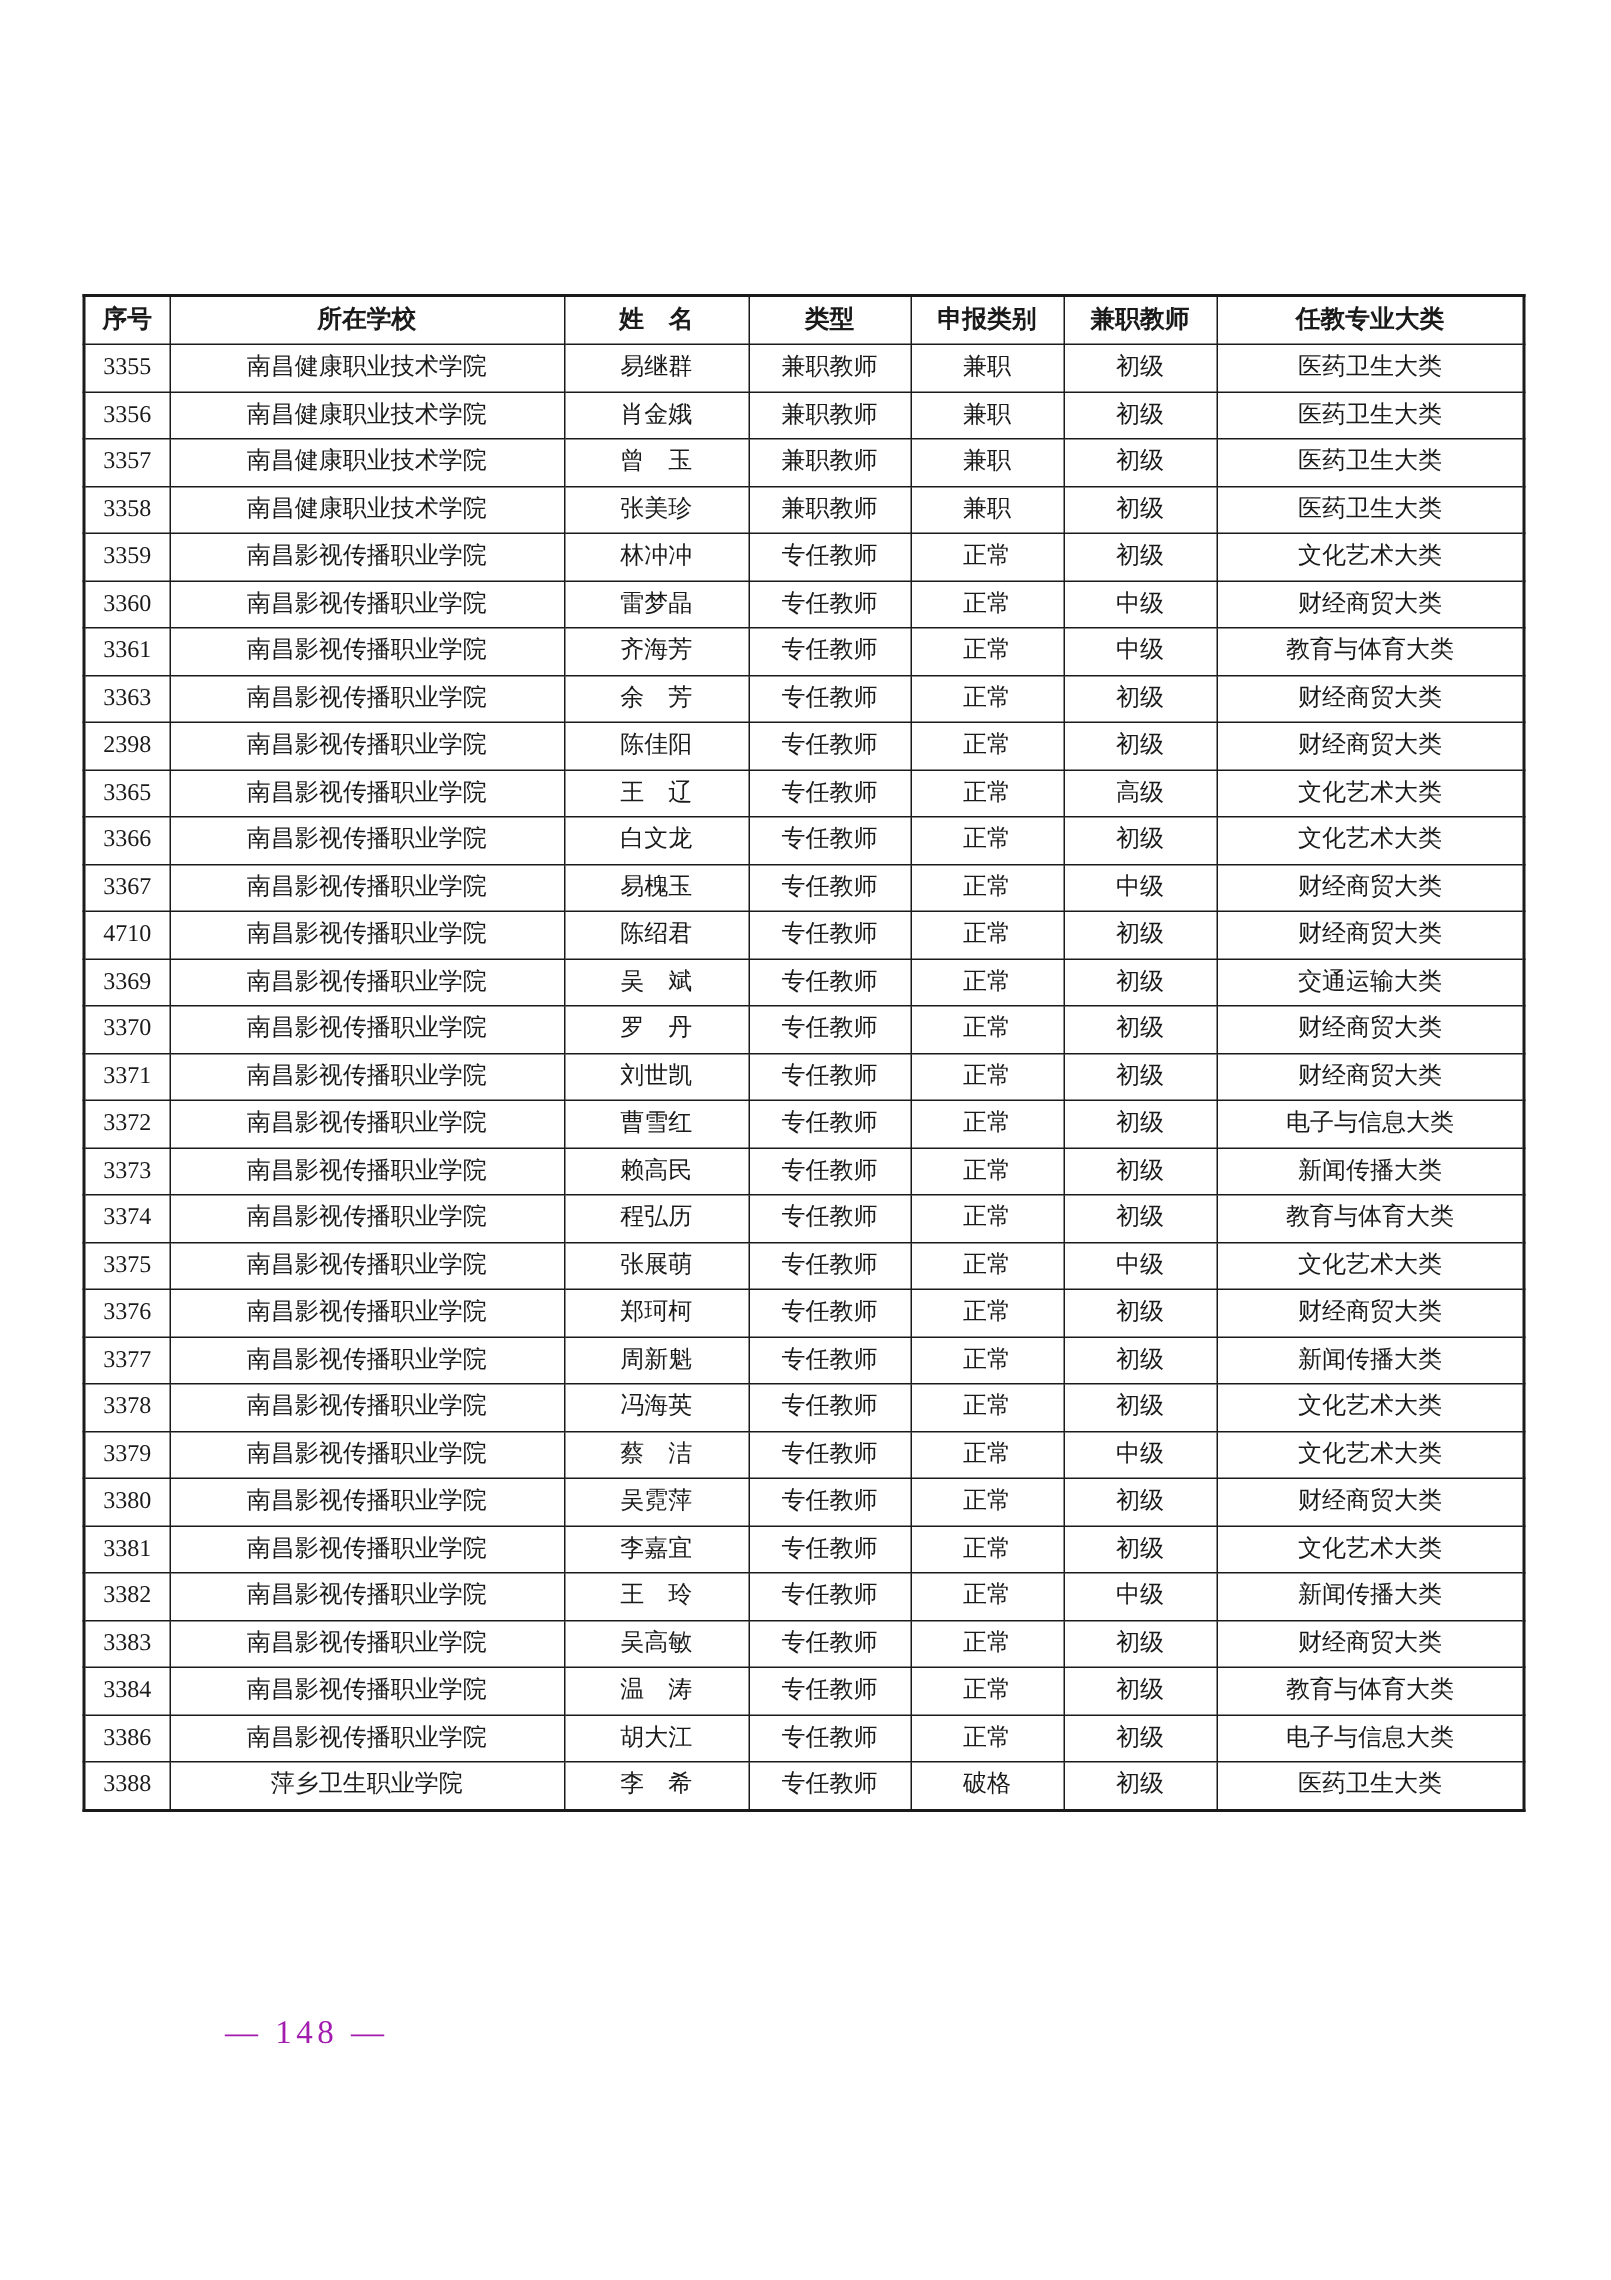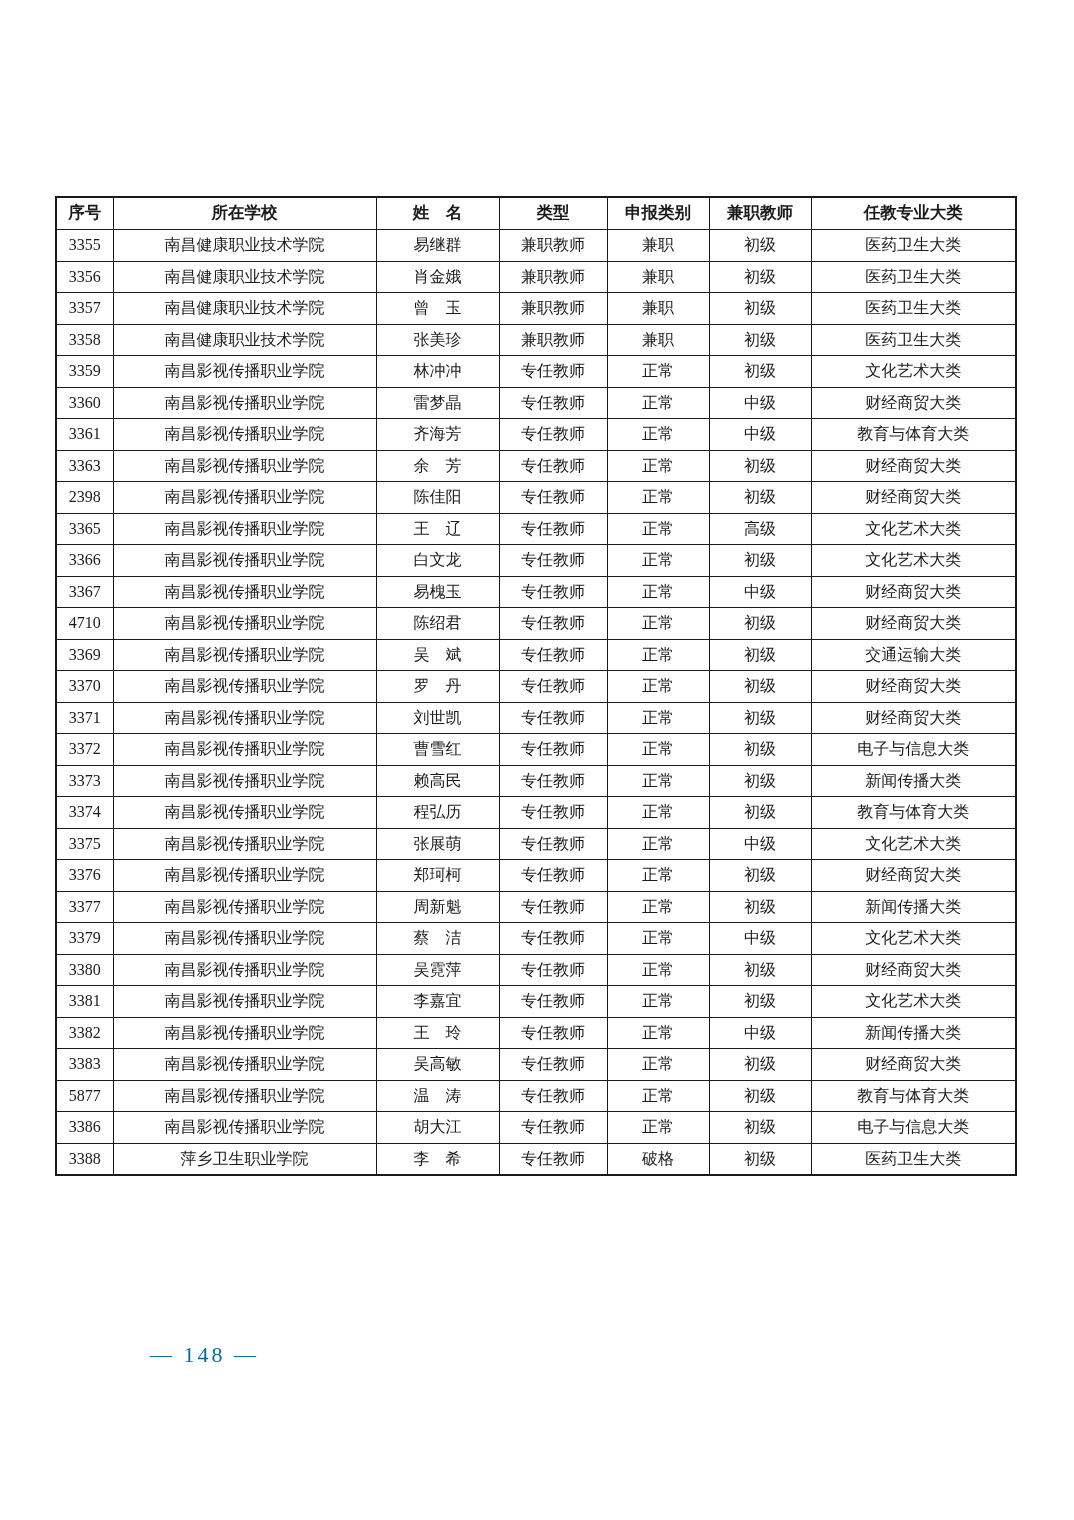--- a/index.html
+++ b/index.html
@@ -48,21 +48,21 @@
   col.c3 { width: 108px; }
   col.c4 { width: 102px; }
   col.c5 { width: 102px; }
   col.c6 { width: 205px; }
   .page-number {
     position: absolute;
     left: 150px;
     top: 1342px;
     font-size: 22px;
     letter-spacing: 3px;
-    color: #0369a1;
+    color: #a21caf;
     font-family: "Liberation Serif", "DejaVu Serif", serif;
     text-align: right;
   }
 </style>
 </head>
 <body>
 
 <div class="page">
 
   <table class="roster">
@@ -279,20 +279,29 @@
         <tr>
           <td>3377</td>
           <td>南昌影视传播职业学院</td>
           <td>周新魁</td>
           <td>专任教师</td>
           <td>正常</td>
           <td>初级</td>
           <td>新闻传播大类</td>
         </tr>
         <tr>
+          <td>3378</td>
+          <td>南昌影视传播职业学院</td>
+          <td>冯海英</td>
+          <td>专任教师</td>
+          <td>正常</td>
+          <td>初级</td>
+          <td>文化艺术大类</td>
+        </tr>
+        <tr>
           <td>3379</td>
           <td>南昌影视传播职业学院</td>
           <td>蔡　洁</td>
           <td>专任教师</td>
           <td>正常</td>
           <td>中级</td>
           <td>文化艺术大类</td>
         </tr>
         <tr>
           <td>3380</td>
@@ -324,21 +333,21 @@
         <tr>
           <td>3383</td>
           <td>南昌影视传播职业学院</td>
           <td>吴高敏</td>
           <td>专任教师</td>
           <td>正常</td>
           <td>初级</td>
           <td>财经商贸大类</td>
         </tr>
         <tr>
-          <td>5877</td>
+          <td>3384</td>
           <td>南昌影视传播职业学院</td>
           <td>温　涛</td>
           <td>专任教师</td>
           <td>正常</td>
           <td>初级</td>
           <td>教育与体育大类</td>
         </tr>
         <tr>
           <td>3386</td>
           <td>南昌影视传播职业学院</td>

